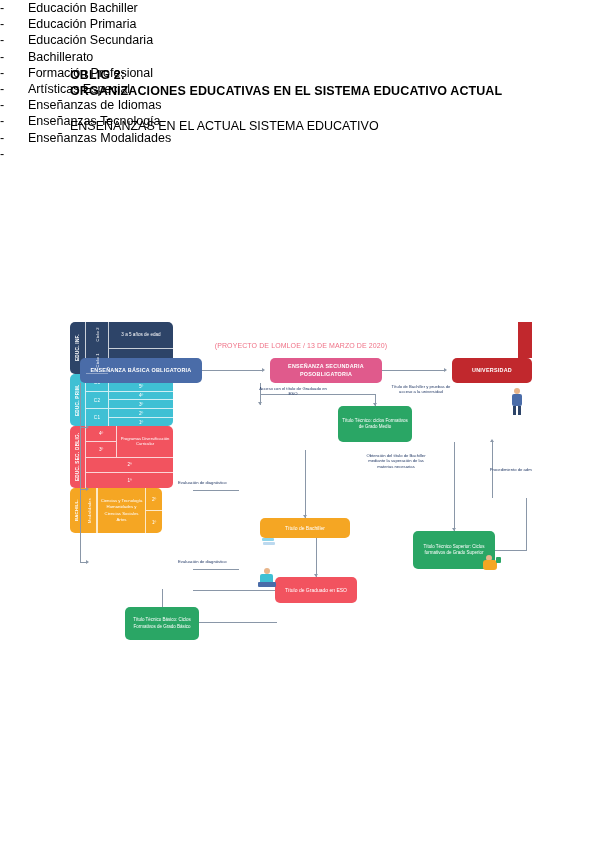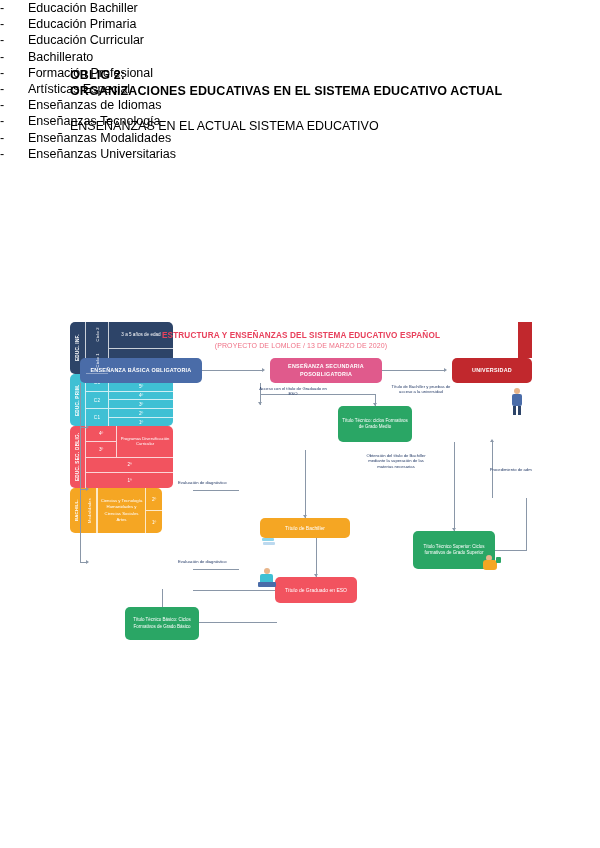--- a/index.html
+++ b/index.html
@@ -117,34 +117,33 @@
 
 <div class="page">
 
   <div class="txt title-l1">OBLIG 2:</div>
   <div class="txt title-l2">ORGANIZACIONES EDUCATIVAS EN EL SISTEMA EDUCATIVO ACTUAL</div>
   <div class="txt subtitle">ENSEÑANZAS EN EL ACTUAL SISTEMA EDUCATIVO</div>
 
   <ul class="list">
     <li><span class="dash">-</span><span>Educación Bachiller</span></li>
     <li><span class="dash">-</span><span>Educación Primaria</span></li>
-    <li><span class="dash">-</span><span>Educación Curricular</span></li>
+    <li><span class="dash">-</span><span>Educación Secundaria</span></li>
     <li><span class="dash">-</span><span>Bachillerato</span></li>
     <li><span class="dash">-</span><span>Formación Profesional</span></li>
     <li><span class="dash">-</span><span>Artísticas Especial</span></li>
     <li><span class="dash">-</span><span>Enseñanzas de Idiomas</span></li>
     <li><span class="dash">-</span><span>Enseñanzas Tecnología</span></li>
     <li><span class="dash">-</span><span>Enseñanzas Modalidades</span></li>
-    <li><span class="dash">-</span><span>Enseñanzas Universitarias</span></li>
+    <li><span class="dash">-</span></li>
   </ul>
 
   <div class="diagram">
 
     <div class="red-corner"></div>
-    <div class="dgm-title">ESTRUCTURA Y ENSEÑANZAS DEL SISTEMA EDUCATIVO ESPAÑOL</div>
     <div class="dgm-sub">(PROYECTO DE LOMLOE / 13 DE MARZO DE 2020)</div>
 
     <div class="ln lnh" style="left:132px;top:48px;width:60px;"></div>
     <div class="arrow-r" style="left:192px;top:45.8px;"></div>
     <div class="ln lnh" style="left:312px;top:48px;width:62px;"></div>
     <div class="arrow-r" style="left:374px;top:45.8px;"></div>
 
     <div class="box hdr hdr-basica">ENSEÑANZA BÁSICA OBLIGATORIA</div>
     <div class="box hdr hdr-secund">ENSEÑANZA SECUNDARIA POSOBLIGATORIA</div>
     <div class="box hdr hdr-univ">UNIVERSIDAD</div>

